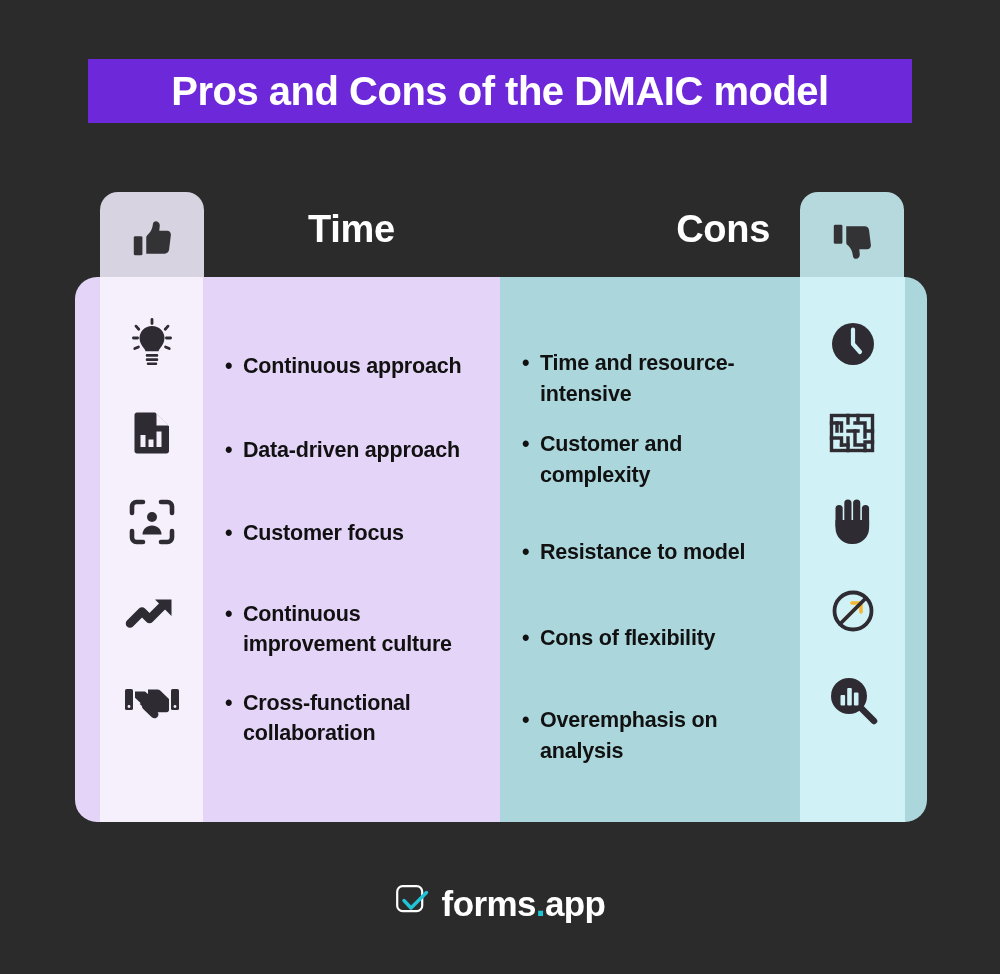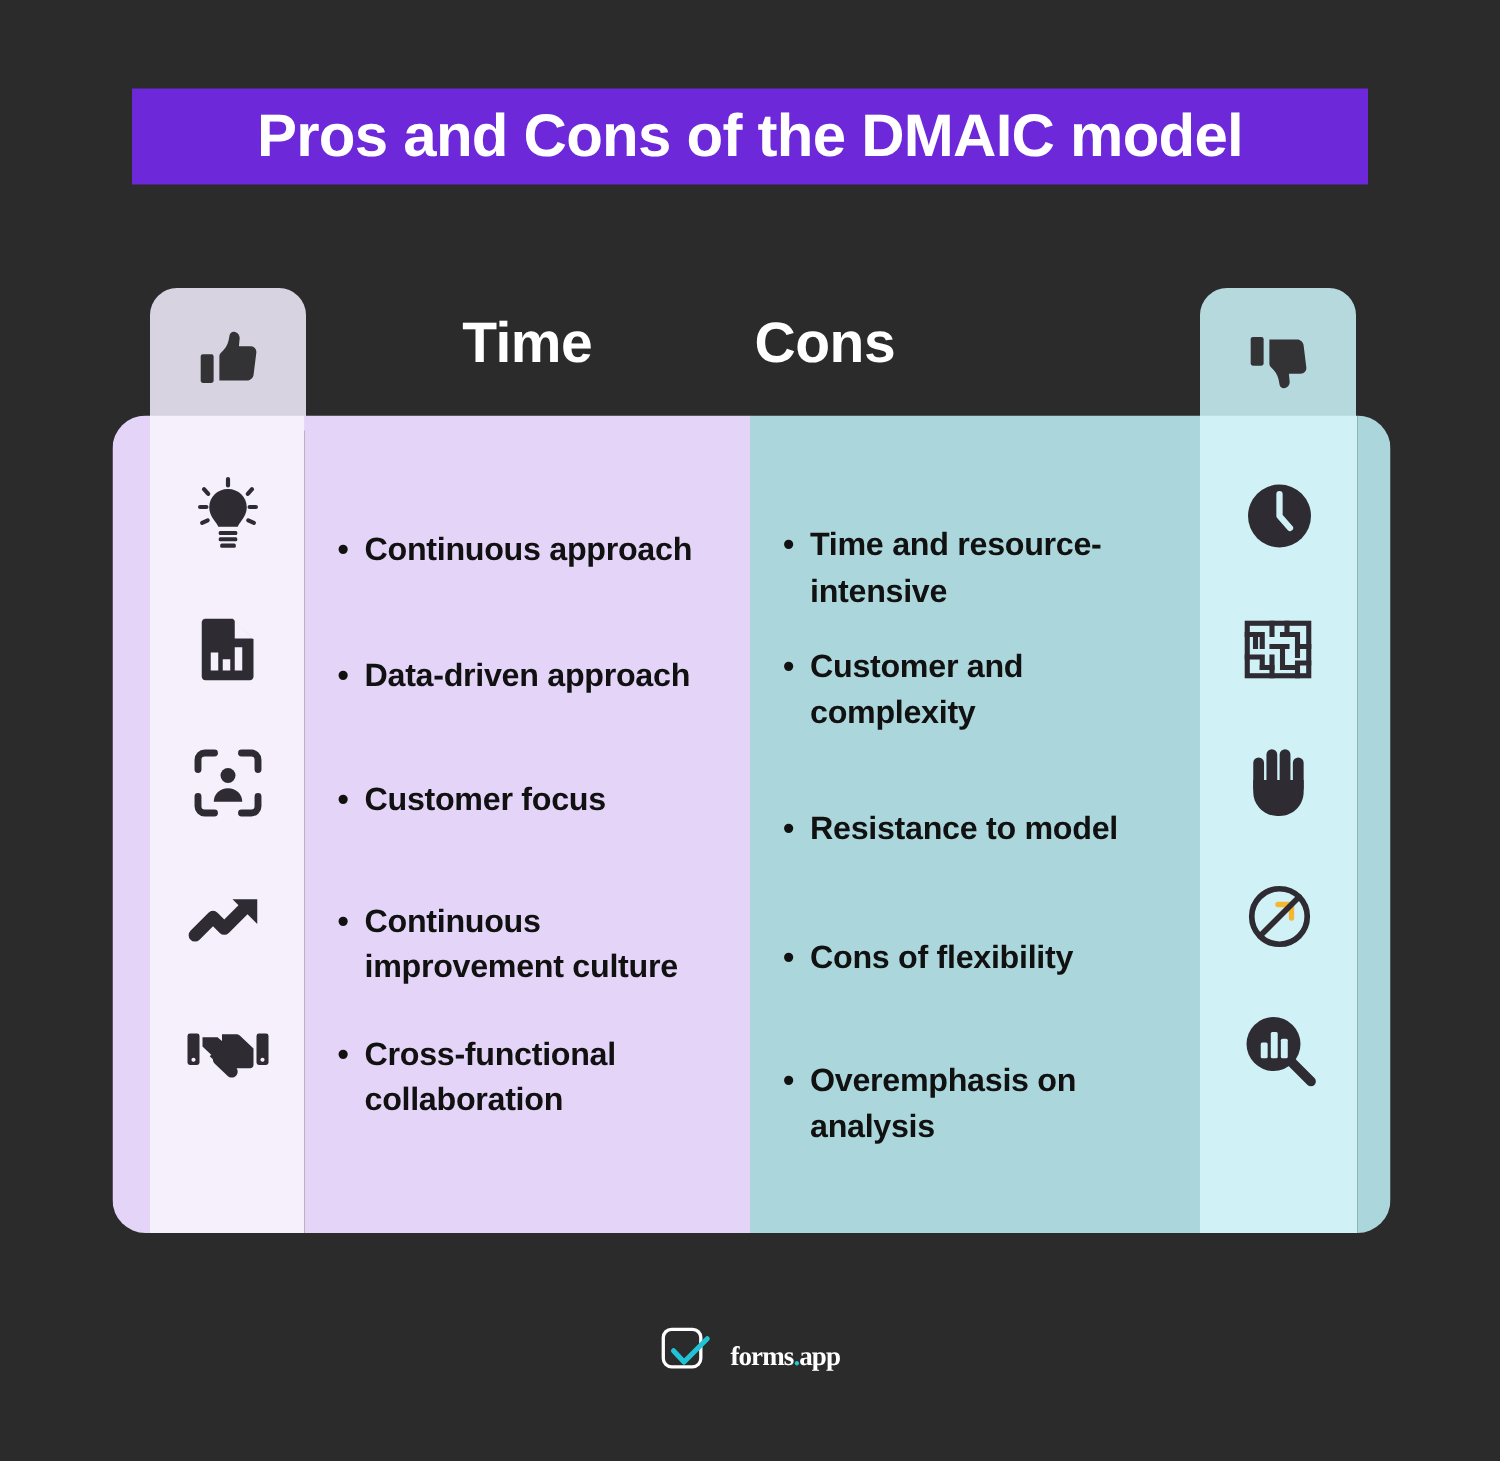--- a/index.html
+++ b/index.html
@@ -54,21 +54,21 @@
   
   .col-header {
     position: absolute;
     top: 208px;
     color: #ffffff;
     font-size: 38px;
     font-weight: bold;
     letter-spacing: -0.3px;
   }
   .col-header-pros { left: 203px; width: 297px; text-align: center; }
-  .col-header-cons { left: 503px; width: 297px; text-align: left; }
+  .col-header-cons { left: 473px; width: 297px; text-align: right; }
 
   
   .card {
     position: absolute;
     left: 75px;
     top: 277px;
     width: 852px;
     height: 545px;
     border-radius: 22px;
     overflow: hidden;
@@ -139,24 +139,23 @@
     top: 884px;
     width: 1000px;
     display: flex;
     align-items: center;
     justify-content: center;
     gap: 11px;
   }
   .logo-mark { display: block; }
   .logo-word {
     color: #ffffff;
-    font-size: 18px;
+    font-size: 35px;
     font-weight: bold;
     letter-spacing: -0.6px;
-    font-family: Liberation Serif, serif;
   }
   .logo-dot { color: #21c3d6; }
 </style>
 </head>
 <body>
 
 <div class="title-band">
   <span class="title-text">Pros and Cons of the DMAIC model</span>
 </div>
 

